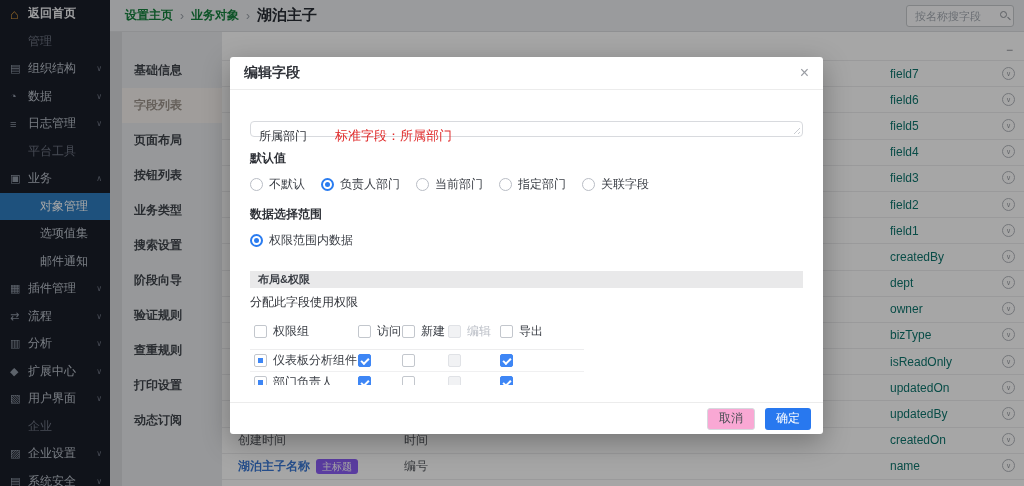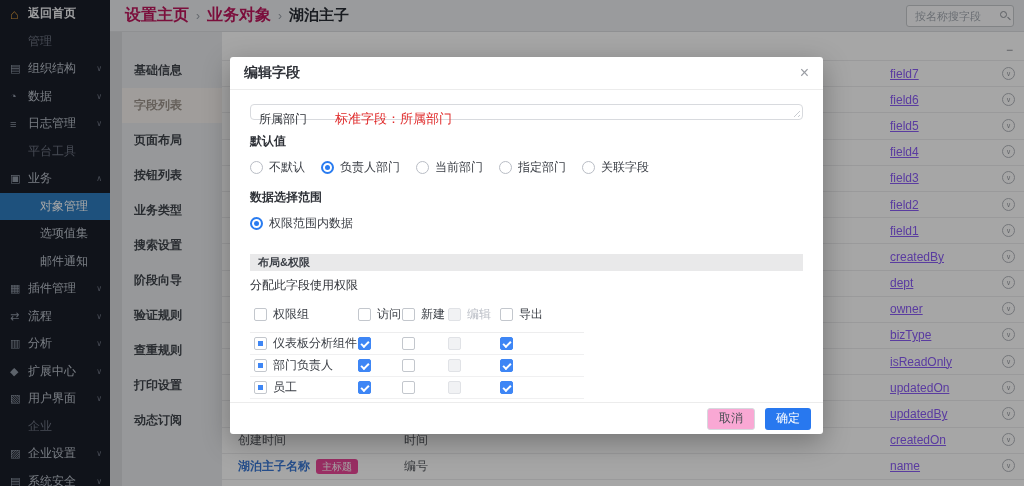--- a/index.html
+++ b/index.html
@@ -16,50 +16,50 @@
   .side-item.home .side-icon { font-size:14px; }
   .side-item.dim .side-label { color:#6d7482; }
   .side-item.dim .side-icon { left:-15px; font-size:9px; }
   .side-item.sub { padding-left:40px; }
   .side-item.selected { background:#2f7dc1; }
   .side-item.selected .side-label { color:#ffffff; }
 
   
   .topbar { position:absolute; left:110px; top:0; right:0; height:32px; background:#edeff1; border-bottom:1px solid #dcdee1; display:flex; align-items:center; padding:0 10px 0 15px; z-index:1; }
   .breadcrumb { display:flex; align-items:center; gap:7px; }
-  .crumb { color:#be185d; font-size:16px; font-weight:600; cursor:pointer; }
+  .crumb { color:#15803d; font-size:12px; font-weight:600; cursor:pointer; }
   .crumb-sep { color:#9aa0a8; font-size:12px; }
   .crumb.current { color:#272b33; font-size:15px; font-weight:600; cursor:default; }
   .searchbox { margin-left:auto; position:relative; }
   .searchbox input { width:108px; height:22px; border:1px solid #c6c9cd; border-radius:3px; background:#fafbfc; font-size:11px; padding:0 22px 0 8px; color:#555; font-family:inherit; }
   .searchbox input::placeholder { color:#a6abb3; }
   .mag { position:absolute; right:7px; top:6px; width:7px; height:7px; border:1px solid #8f949b; border-radius:50%; }
   .mag::after { content:""; position:absolute; left:6px; top:6px; width:4px; height:1px; background:#8f949b; transform:rotate(45deg); }
 
   
   .page { position:absolute; left:110px; top:32px; right:0; bottom:0; background:#d9dbde; }
   .subnav { position:absolute; left:12px; top:0; width:100px; bottom:0; background:#e8eaed; padding-top:21px; }
   .subnav-item { height:35px; display:flex; align-items:center; padding-left:12px; font-size:12px; font-weight:600; color:#3f444b; cursor:pointer; }
   .subnav-item.selected { background:#f6f2ee; color:#9d948c; }
 
   .table { position:absolute; left:112px; top:0; right:0; bottom:0; background:#ffffff; overflow:hidden; }
   .thead-partial { height:28px; position:relative; }
   .collapse { position:absolute; right:11px; top:12px; font-size:12px; color:#8a8d93; line-height:1; cursor:pointer; }
   .trow { height:26.2px; display:flex; align-items:center; border-top:1px solid #ededee; font-size:12px; padding-left:16px; position:relative; }
   .c-label { width:166px; color:#55585e; display:flex; align-items:center; gap:6px; overflow:hidden; white-space:nowrap; }
   .c-type { width:486px; color:#55585e; }
-  .c-api { flex:1; color:#8b5cf6;text-decoration:underline; }
+  .c-api { flex:1; color:#0f766e; }
   .flink { color:#3b79d6; font-weight:600; cursor:pointer; }
-  .badge { background:#ec4899; color:#fff; font-size:10px; line-height:13px; padding:1px 6px; border-radius:3px; }
+  .badge { background:#8b5cf6; color:#fff; font-size:10px; line-height:13px; padding:1px 6px; border-radius:3px; }
   .circ { position:absolute; right:9px; top:50%; margin-top:-7px; width:13px; height:13px; border:1px solid #b3b6bc; border-radius:50%; display:flex; align-items:center; justify-content:center; cursor:pointer; }
   .circ i { font-style:normal; font-size:7px; color:#9a9da3; line-height:1; transform:translateY(-0.5px); }
 
   
   .overlay { position:absolute; inset:0; background:rgba(0,0,0,0.35); z-index:5; }
-  .modal { position:absolute; left:230px; top:57px; width:593px; height:377px; background:#fff; border-radius:3px; box-shadow:0 8px 28px rgba(0,0,0,.3); z-index:6; display:flex; flex-direction:column; }
+  .modal { position:absolute; left:230px; top:57px; width:593px; height:377px; background:#fff; border-radius:3px; box-shadow:0 8px 28px rgba(0,0,0,.3); z-index:6; display:flex; flex-direction:column;gap:17px; }
   .m-head { height:33px; flex:0 0 33px; display:flex; align-items:center; padding:0 14px; border-bottom:1px solid #ececec; }
   .m-title { font-size:14px; font-weight:700; color:#2f3238; }
   .m-close { margin-left:auto; color:#9a9da3; font-size:16px; line-height:1; cursor:pointer; }
   .m-body { flex:1; padding:14px 20px 0; overflow:hidden; }
   .fieldbox { height:16px; border:1px solid #d8dade; border-radius:4px; padding:6px 8px; display:flex; gap:28px; align-items:flex-start; position:relative; }
   .fieldbox .fval { font-size:12px; color:#2f3238; }
   .fieldbox .ann { font-size:13px; color:#e02a2a; font-weight:500; margin-top:-1px; }
   .resize { position:absolute; right:2px; bottom:2px; width:9px; height:9px; background:repeating-linear-gradient(135deg, transparent 0 2px, #c9ccd1 2px 3px); clip-path:polygon(100% 0, 100% 100%, 0 100%); }
   .flabel { margin-top:13px; font-size:12px; font-weight:600; color:#2f3238; }
   .radio-row { margin-top:9px; display:flex; gap:16px; }

